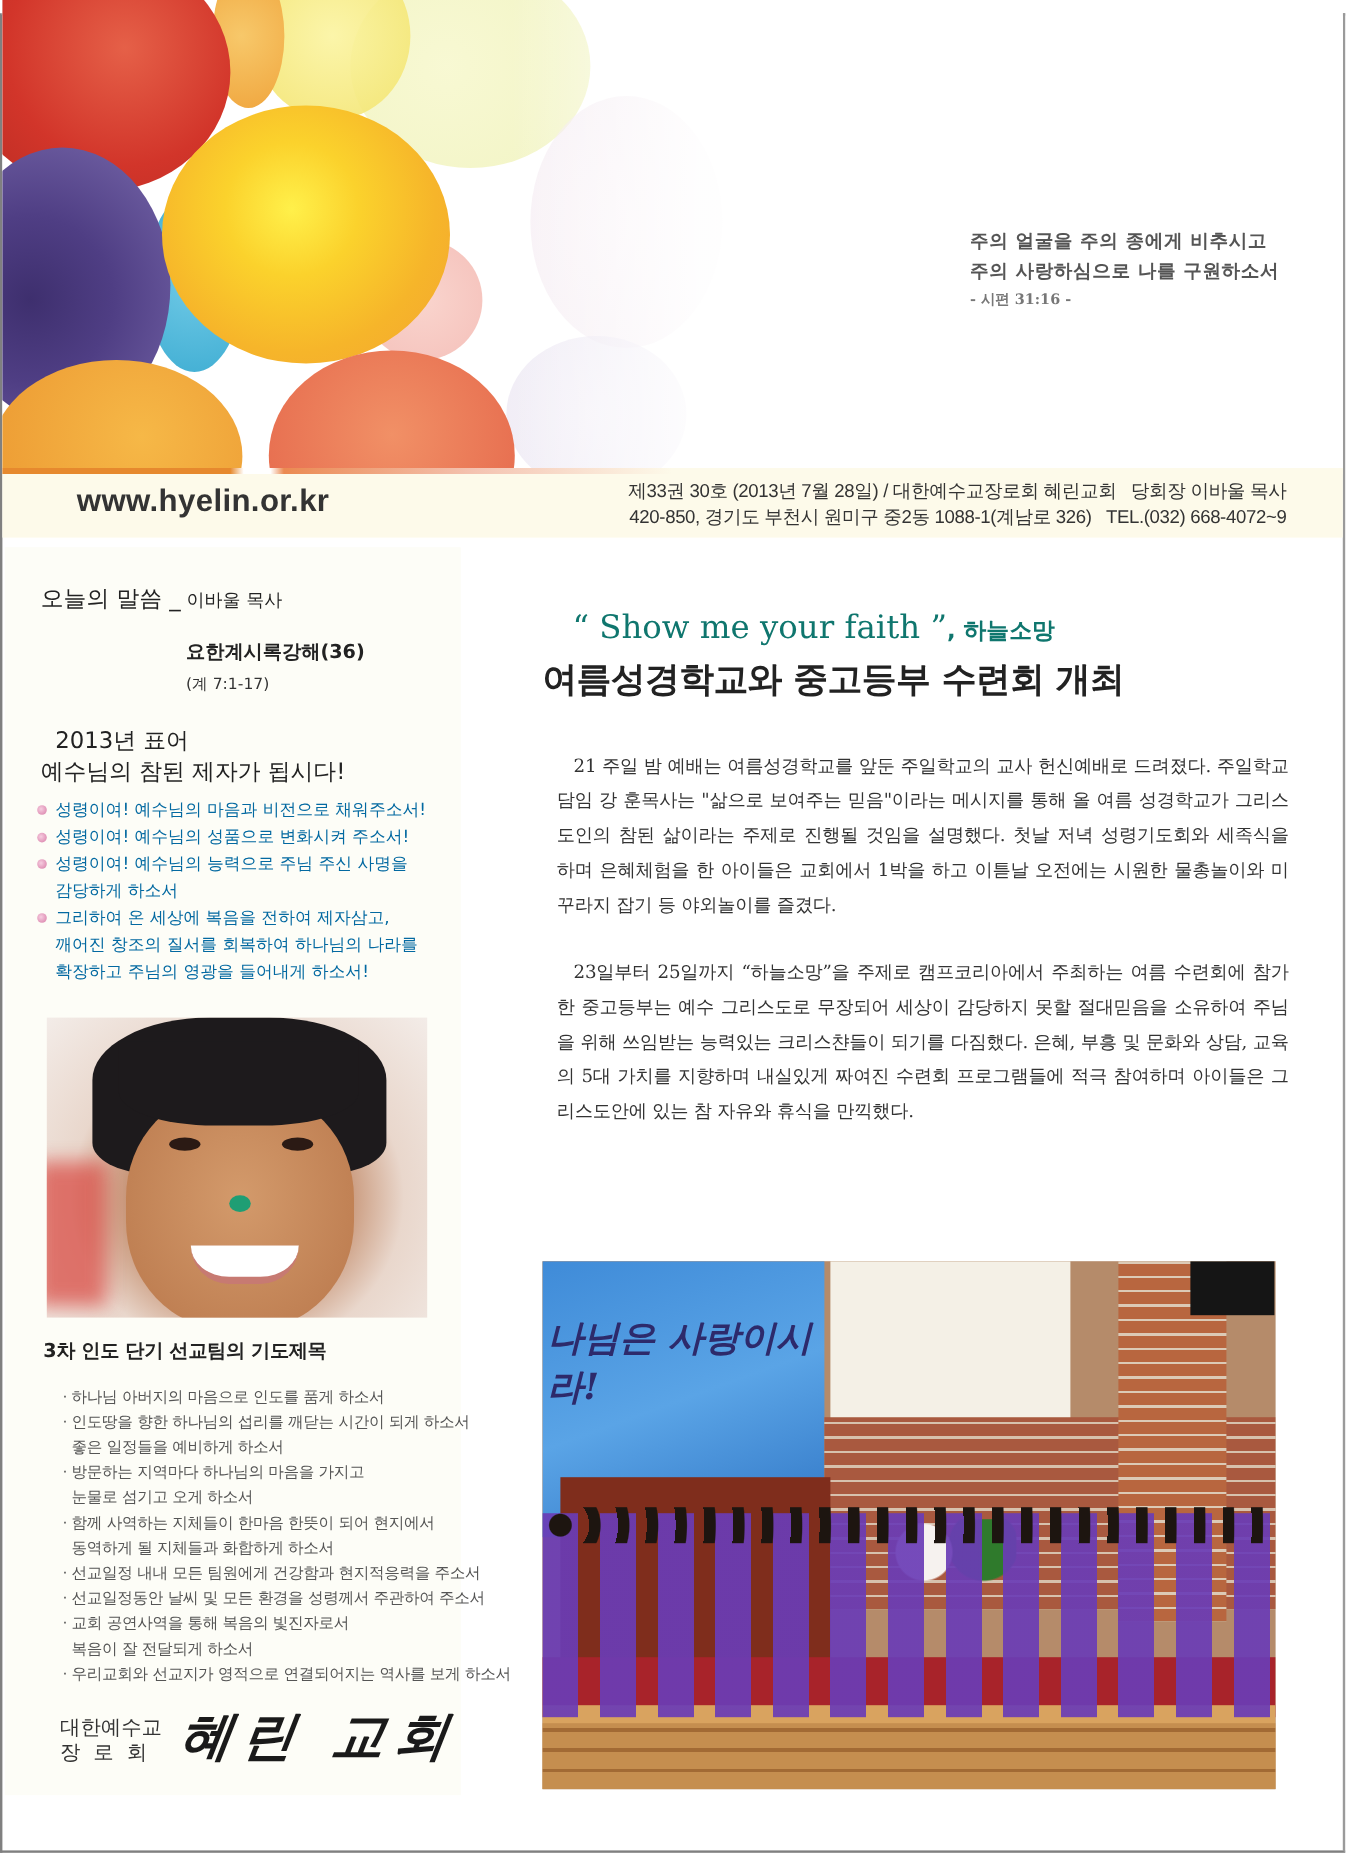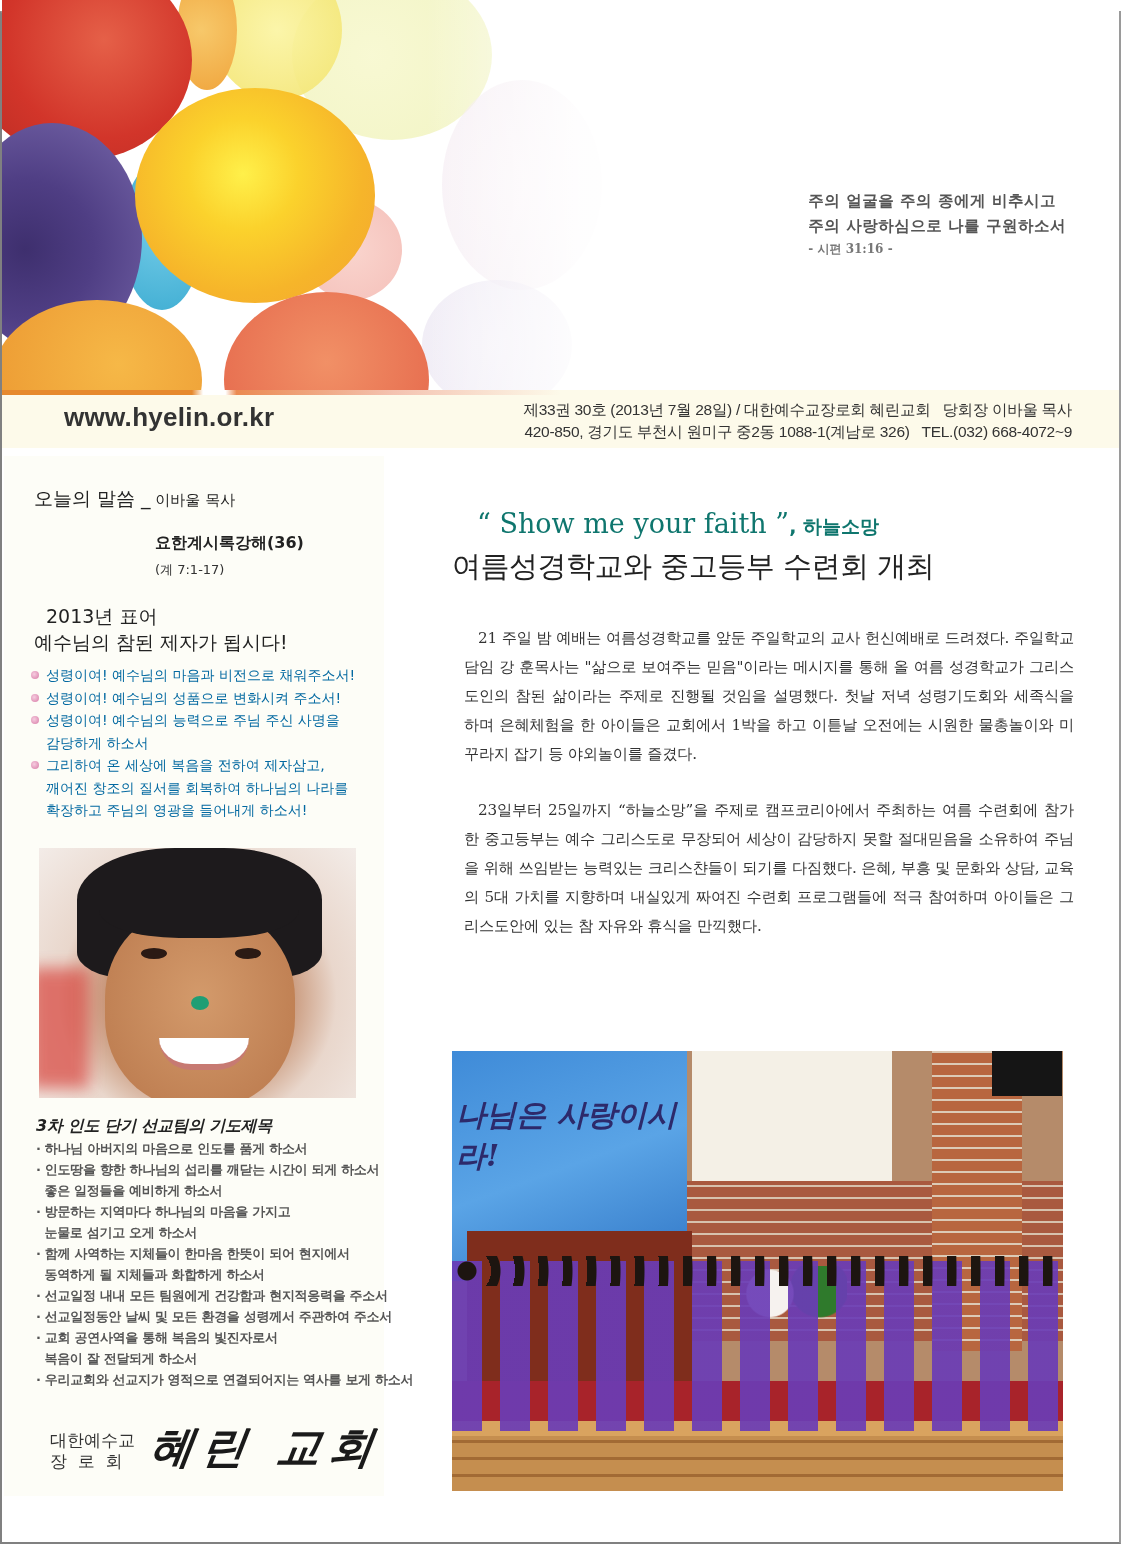--- a/index.html
+++ b/index.html
@@ -76,35 +76,35 @@
   .girl-photo .fringe { position: absolute; left: 60px; top: 20px; width: 200px; height: 70px;
                         background: #1d1a1c; border-radius: 0 0 40% 40%; }
   .girl-photo .eye { position: absolute; top: 100px; width: 26px; height: 11px; border-radius: 50%; background: #2b1a14; }
   .girl-photo .eye.l { left: 102px; } .girl-photo .eye.r { left: 196px; }
   .girl-photo .dot-green { position: absolute; left: 152px; top: 148px; width: 18px; height: 14px; border-radius: 50%; background: #1f9e74; }
   .girl-photo .smile { position: absolute; left: 120px; top: 190px; width: 90px; height: 26px;
                        background: #fff; border-radius: 0 0 45px 45px; border-bottom: 6px solid #c77a72; }
   .girl-photo .red-blur { position: absolute; left: -10px; top: 120px; width: 60px; height: 120px;
                           background: #d8453e; filter: blur(8px); opacity: .7; }
 
-  .prayer-title { position: absolute; left: 36px; top: 1116px; font-size: 16px; font-weight: bold; color: #222; letter-spacing: -0.3px; font-style: italic; }
-  .prayer-list { position: absolute; left: 36px; top: 1138px; width: 350px; margin: 0; padding: 0; list-style: none; font-weight: bold; }
+  .prayer-title { position: absolute; left: 36px; top: 1116px; font-size: 16px; font-weight: bold; color: #222; letter-spacing: -0.3px; }
+  .prayer-list { position: absolute; left: 36px; top: 1138px; width: 350px; margin: 16px; padding: 0; list-style: none; }
   .prayer-list li { font-size: 13px; line-height: 21px; color: #555; white-space: pre; letter-spacing: -0.3px; }
 
   .church-logo { position: absolute; left: 50px; top: 1430px; }
   .church-logo .small { position: absolute; left: 0; top: 0; font-size: 17px; line-height: 21px; color: #333; white-space: pre; }
   .church-logo .brush { position: absolute; left: 100px; top: -12px; font-family: "DejaVu Serif", serif; font-size: 44px;
                         font-weight: bold; font-style: italic; color: #1a1a1a; letter-spacing: 8px; white-space: nowrap;
                         transform: skewX(-8deg); }
 
   
   .article-kicker { position: absolute; left: 477px; top: 508px; font-family: "DejaVu Serif", "Liberation Serif", serif;
                     font-size: 27px; color: #0f766e; }
   .article-kicker .kr { font-family: "DejaVu Sans", sans-serif; font-size: 19px; font-weight: bold; }
-  .article-title { position: absolute; left: 452px; top: 547px; font-size: 29px; font-weight: normal; color: #222; letter-spacing: -0.5px; }
+  .article-title { position: absolute; left: 452px; top: 547px; font-size: 29px; font-weight: bold; color: #222; letter-spacing: -0.5px; }
   .article-body { position: absolute; left: 452px; top: 624px; width: 610px; margin-left: 12px; }
   .article-body p { margin: 0 0 27px 0; font-family: "DejaVu Serif", "Liberation Serif", serif; font-size: 15.2px;
                     line-height: 29px; color: #333; text-align: justify; text-indent: 14px; letter-spacing: -0.2px; }
 
   .event-photo { position: absolute; left: 452px; top: 1051px; width: 611px; height: 440px; overflow: hidden; background: #b58b6a; }
   .event-photo .backdrop { position: absolute; left: 0; top: 0; width: 235px; height: 230px;
                            background: linear-gradient(160deg, #3f8bd8 0%, #5aa4e6 50%, #2f74c4 100%); }
   .event-photo .backdrop-text { position: absolute; left: 4px; top: 44px; color: #2d2a6b; font-size: 30px;
                                 font-style: italic; font-weight: bold; font-family: "DejaVu Serif", serif; }
   .event-photo .screen { position: absolute; left: 240px; top: 0; width: 200px; height: 130px; background: #f4f0e6; }

